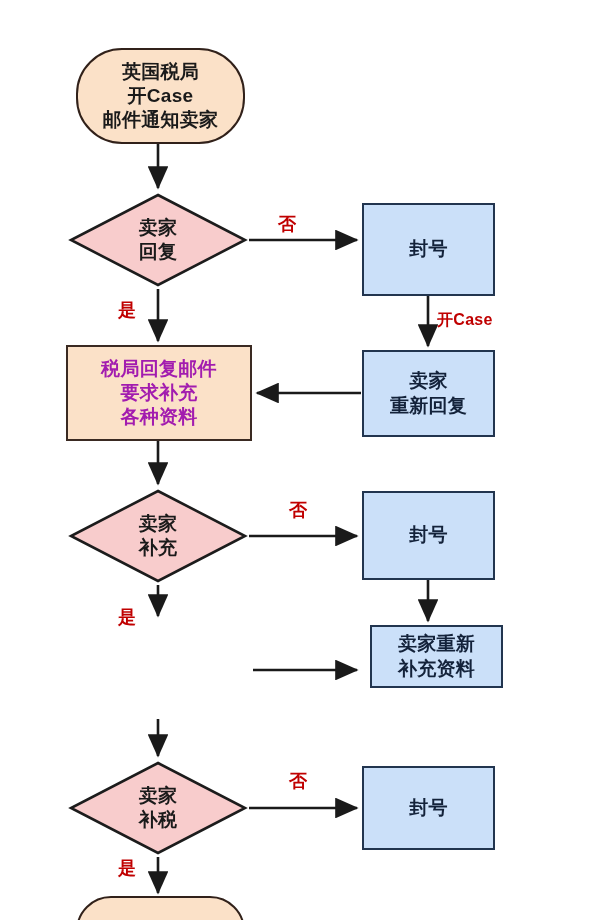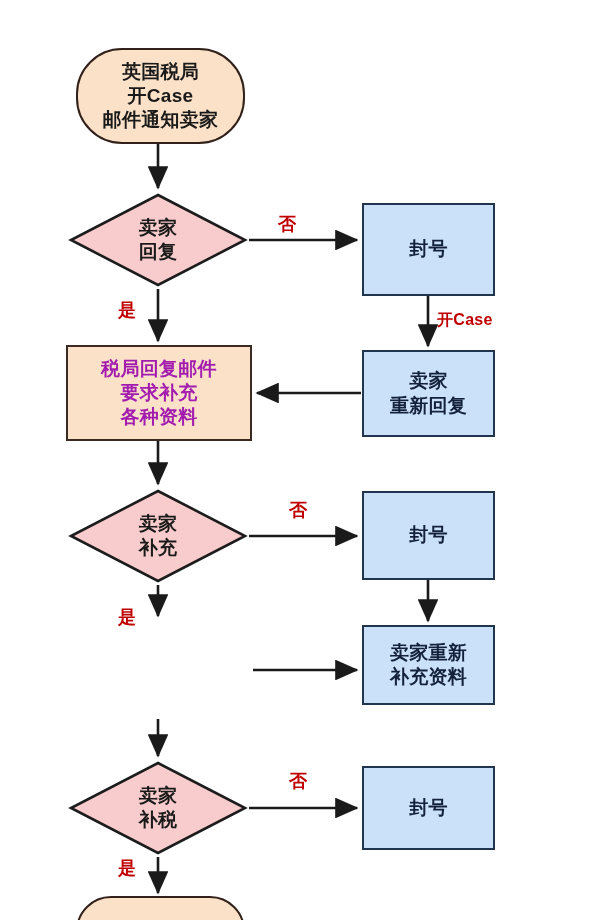--- a/index.html
+++ b/index.html
@@ -182,21 +182,21 @@
     </svg>
     <span class="node-text">卖家
 补充</span>
   </div>
 
   <div class="node action" style="left:362px; top:491px; width:133px; height:89px;">
     <span class="node-text">封号</span>
   </div>
 
 
-  <div class="node action" style="left:362px; top:625px; width:133px; height:80px;">
+  <div class="node action" style="left:370px; top:625px; width:133px; height:63px;">
     <span class="node-text">卖家重新
 补充资料</span>
   </div>
 
   <div class="decision-wrap" style="left:68px; top:760px; width:180px; height:96px;">
     <svg width="180" height="96" viewBox="0 0 180 96" xmlns="http://www.w3.org/2000/svg">
       <polygon points="90,3 177,48 90,93 3,48" fill="#F8CCCC" stroke="#1C1C1C" stroke-width="2.6"></polygon>
     </svg>
     <span class="node-text">卖家
 补税</span>

